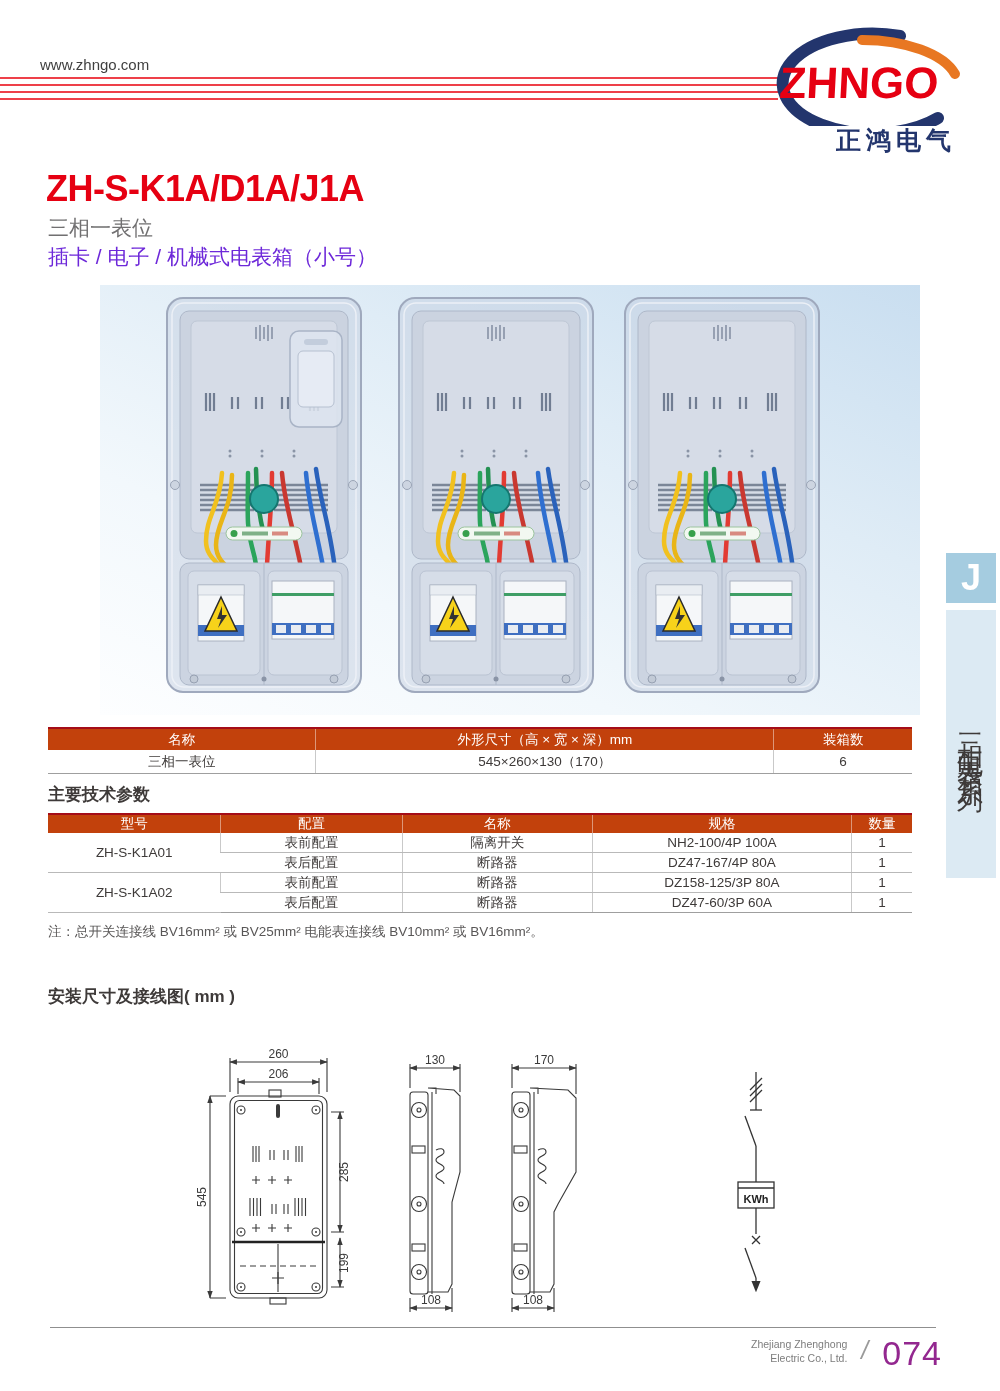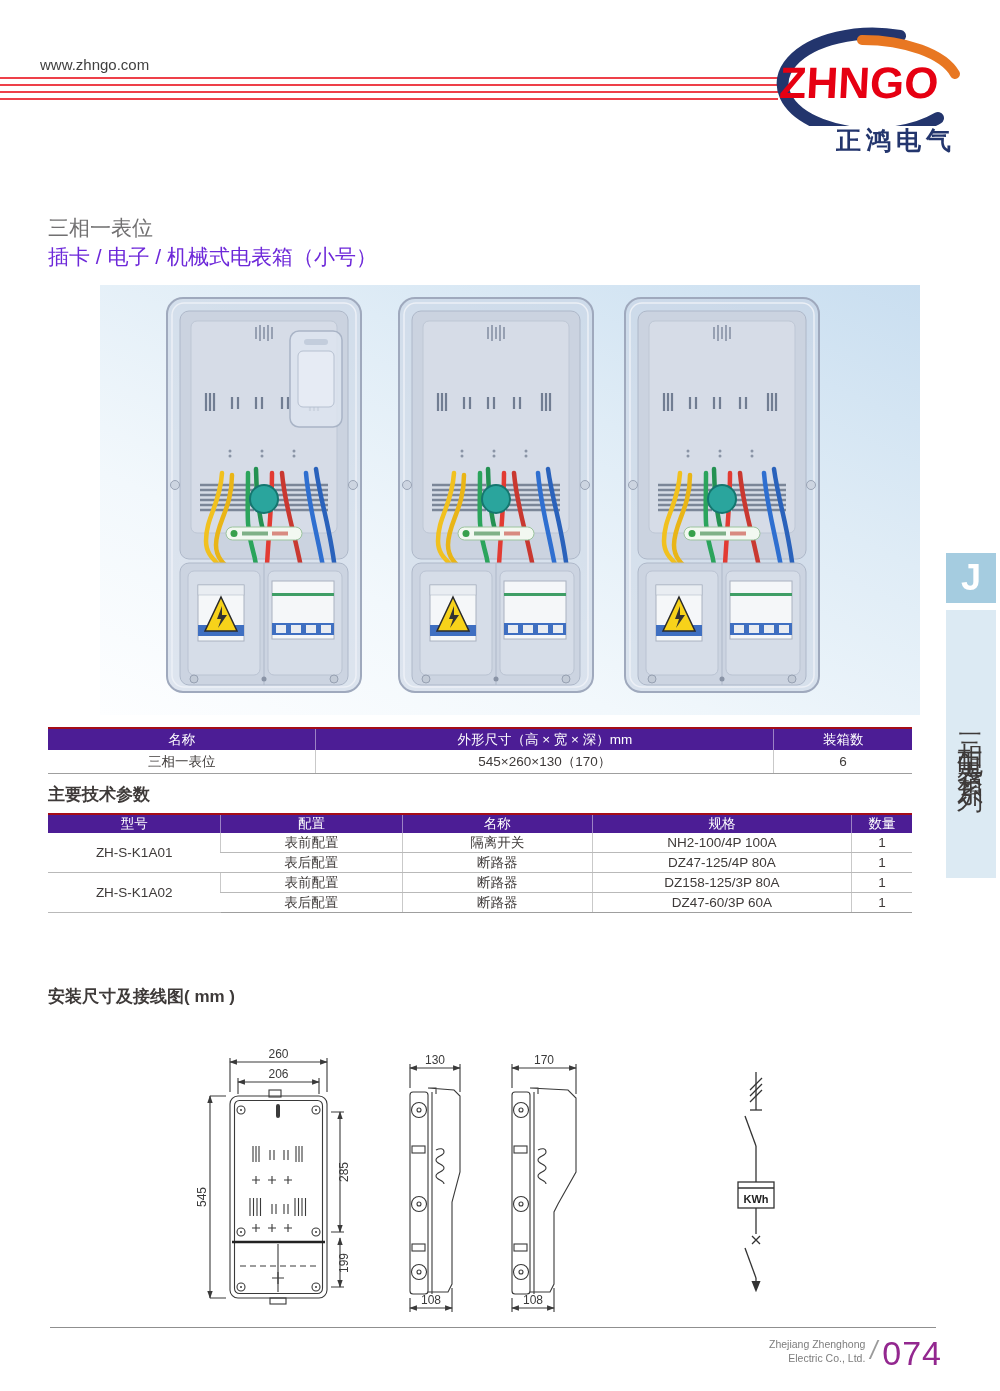--- a/index.html
+++ b/index.html
@@ -18,21 +18,21 @@
   
   .product-area{left:100px;top:285px;width:820px;height:430px;
     background:linear-gradient(205deg,#c9def0 0%,#dfecf6 35%,#f2f8fc 70%,#fdfeff 100%);}
   .box-svg{position:absolute;top:10px;width:200px;height:400px;}
   .box1{left:64px;} .box2{left:296px;} .box3{left:522px;}
   
   .size-table-wrap{left:48px;top:727px;width:864px;}
   .tech-heading{left:48px;top:783px;font-size:17px;font-weight:bold;color:#3e3a39;}
   .tech-table-wrap{left:48px;top:813px;width:864px;}
   table{border-collapse:collapse;width:100%;table-layout:fixed;border-top:2px solid #a50d18;}
-  th{background:#4c1d95;color:#fff;font-weight:normal;font-size:13.5px;padding:0;text-align:center;}
+  th{background:#c2410c;color:#fff;font-weight:normal;font-size:13.5px;padding:0;text-align:center;}
   .size-table-wrap th{height:21px;} .size-table-wrap td{height:23px;}
   .tech-table-wrap th{height:18px;} .tech-table-wrap td{height:19px;}
   th + th{border-left:1px solid rgba(255,255,255,0.45);}
   td{font-size:13.5px;color:#3e3a39;text-align:center;border-bottom:1px solid #a8a8a8;padding:0;}
   td + td{border-left:1px solid #c9c9c9;}
   tbody tr:not(:last-child) td{border-bottom:1px solid #b9b9b9;}
   tbody tr:last-child td{border-bottom:1px solid #9f9f9f;}
   .note{left:48px;top:923px;font-size:13.5px;color:#595757;}
   
   .install-heading{left:48px;top:985px;font-size:17px;font-weight:bold;color:#3e3a39;}
@@ -44,21 +44,21 @@
   .draw{stroke:#3a3a3a;fill:none;stroke-width:1.1;}
   
   .sidebar-tab{left:946px;top:553px;width:50px;height:50px;background:#a5cce0;color:#fff;
     font-size:36px;font-weight:bold;display:flex;align-items:center;justify-content:center;}
   .sidebar-strip{left:946px;top:610px;width:50px;height:268px;background:#dceaf3;
     display:flex;align-items:center;justify-content:center;}
   .sidebar-strip span{writing-mode:vertical-rl;text-orientation:upright;font-size:26px;
     color:#3e3a39;letter-spacing:9px;}
   
   .footer-line{left:50px;top:1327px;width:886px;height:1px;background:#8f8f8f;}
-  .footer{top:1334px;right:58px;display:flex;align-items:flex-start;gap:5px;}
+  .footer{top:1334px;right:58px;display:flex;align-items:flex-start;gap:14px;}
   .footer-company{text-align:right;font-size:10.5px;color:#7d7d7d;line-height:1.3;padding-top:4px;}
   .footer-slash{font-size:25px;color:#9a9a9a;font-style:italic;padding-top:2px;}
   .footer-page{font-size:34px;color:#93278f;letter-spacing:1px;}
 </style>
 </head>
 <body>
 
 <div class="page">
 
   <svg width="0" height="0" style="position:absolute" aria-hidden="true">
@@ -128,20 +128,21 @@
 
   <div class="abs logo">
     <svg viewBox="0 0 222 100" width="222" height="100">
       <path d="M150,10 A90,50 0 1 0 188,92" stroke="#23356d" stroke-width="12" fill="none" stroke-linecap="round"></path>
       <path d="M112,14 A96,46 0 0 1 205,48" stroke="#e87722" stroke-width="10" fill="none" stroke-linecap="round"></path>
       <text x="112" y="72" text-anchor="middle" font-size="44" font-weight="bold" fill="#e60012" transform="skewX(-3)">ZHNGO</text>
     </svg>
   </div>
   <div class="abs logo-cn">正鸿电气</div>
 
+  <div class="abs model-title">ZH-S-K1A/D1A/J1A</div>
   <div class="abs sub1">三相一表位</div>
   <div class="abs sub2">插卡 / 电子 / 机械式电表箱（小号）</div>
 
   <div class="abs product-area">
     <svg class="box-svg box1" viewBox="0 0 200 400">
       <use href="#meterbox"></use>
       <g>
         <rect x="126" y="36" width="52" height="96" rx="9" fill="#dde4ef" fill-opacity="0.85" stroke="#a9b4c6" stroke-width="1.5"></rect>
         <rect x="134" y="56" width="36" height="56" rx="5" fill="#e6ebf4" stroke="#b6c0d0"></rect>
         <rect x="140" y="44" width="24" height="6" rx="3" fill="#c3cddc"></rect>
@@ -202,39 +203,40 @@
         <tr>
           <td rowspan="2">ZH-S-K1A01</td>
           <td>表前配置</td>
           <td>隔离开关</td>
           <td>NH2-100/4P 100A</td>
           <td>1</td>
         </tr>
         <tr>
           <td>表后配置</td>
           <td>断路器</td>
-          <td>DZ47-125/4P 80A</td>
+          <td>DZ47-167/4P 80A</td>
           <td>1</td>
         </tr>
         <tr>
           <td rowspan="2">ZH-S-K1A02</td>
           <td>表前配置</td>
           <td>断路器</td>
           <td>DZ158-125/3P 80A</td>
           <td>1</td>
         </tr>
         <tr>
           <td>表后配置</td>
           <td>断路器</td>
           <td>DZ47-60/3P 60A</td>
           <td>1</td>
         </tr>
       </tbody>
     </table>
   </div>
+  <div class="abs note">注：总开关连接线 BV16mm² 或 BV25mm² 电能表连接线 BV10mm² 或 BV16mm²。</div>
 
   <div class="abs install-heading">安装尺寸及接线图( mm )</div>
 
   <svg class="abs front-svg" viewBox="0 0 156 272">
     <defs>
       <marker id="af" viewBox="0 0 10 10" refX="9" refY="5" markerWidth="7" markerHeight="7" orient="auto-start-reverse">
         <path d="M0,1.5 L10,5 L0,8.5 z" fill="#3a3a3a"></path>
       </marker>
     </defs>
     <rect class="draw" x="34" y="50" width="97" height="202" rx="8" stroke-width="1.3"></rect>

